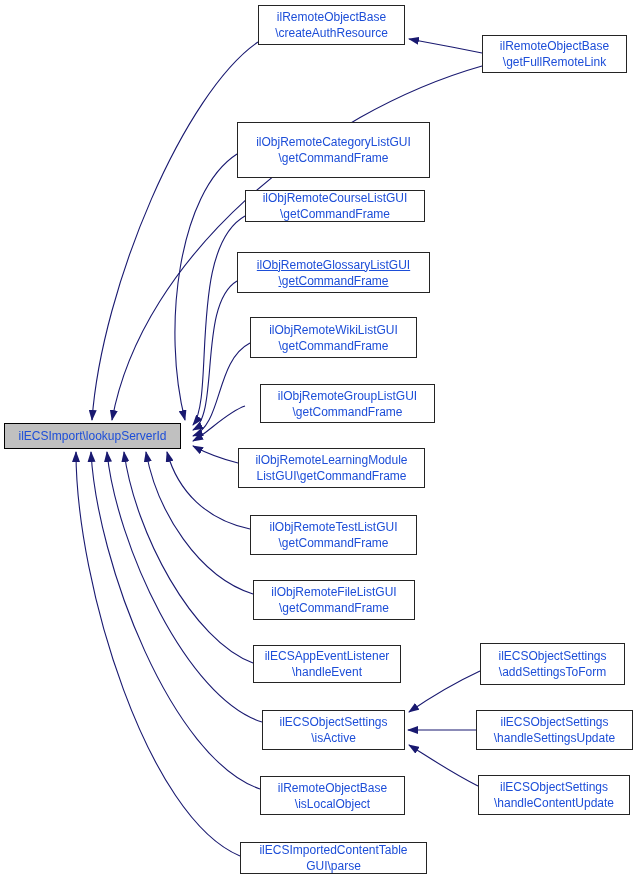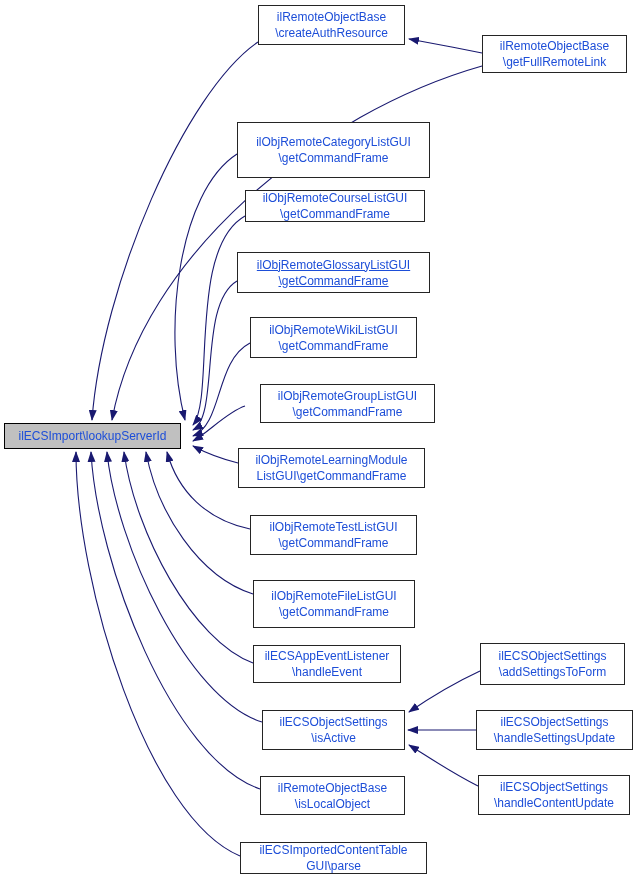--- a/index.html
+++ b/index.html
@@ -121,21 +121,21 @@
   <div class="node" style="left:238px; top:448px; width:187px; height:40px;">
     <span>ilObjRemoteLearningModule</span>
     <span>ListGUI\getCommandFrame</span>
   </div>
 
   <div class="node" style="left:250px; top:515px; width:167px; height:40px;">
     <span>ilObjRemoteTestListGUI</span>
     <span>\getCommandFrame</span>
   </div>
 
-  <div class="node" style="left:253px; top:580px; width:162px; height:48px;">
+  <div class="node" style="left:253px; top:580px; width:162px; height:40px;">
     <span>ilObjRemoteFileListGUI</span>
     <span>\getCommandFrame</span>
   </div>
 
   <div class="node" style="left:253px; top:645px; width:148px; height:38px;">
     <span>ilECSAppEventListener</span>
     <span>\handleEvent</span>
   </div>
 
   <div class="node" style="left:262px; top:710px; width:143px; height:40px;">

